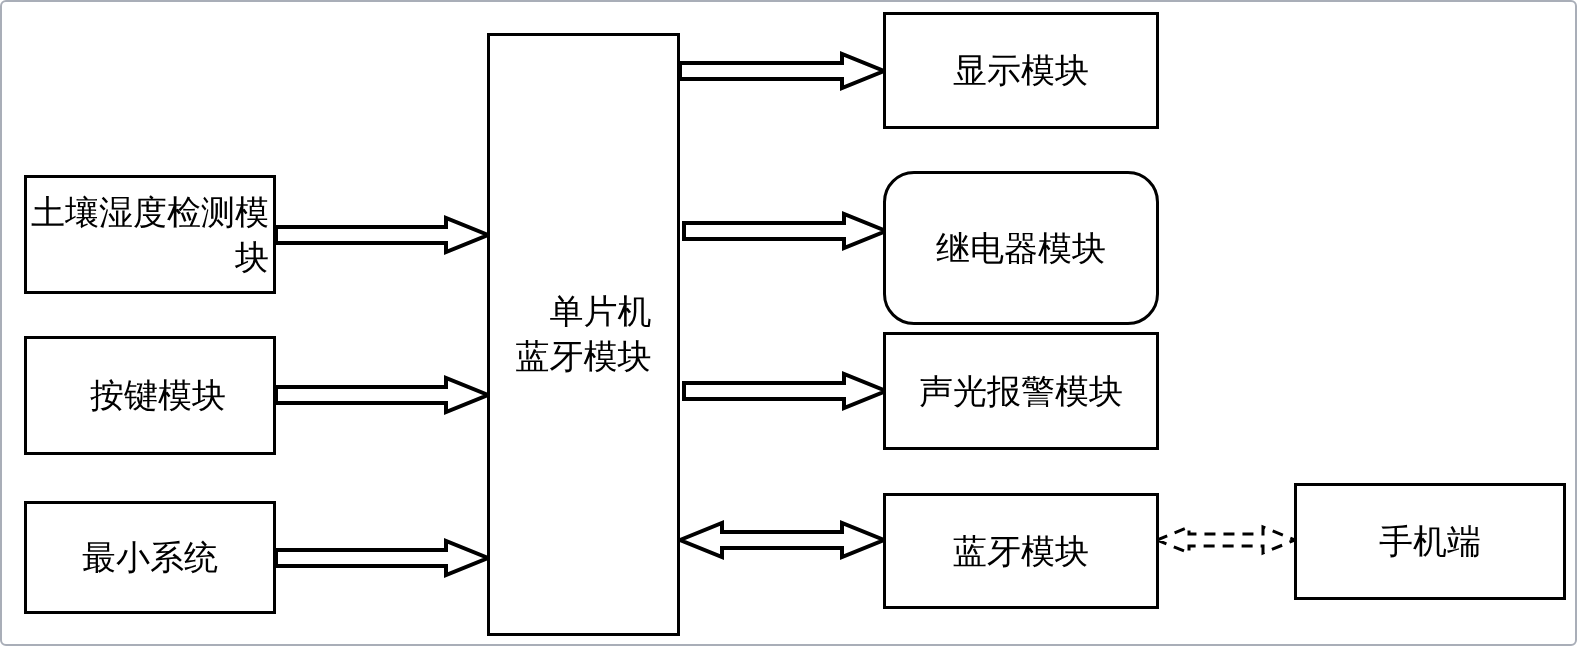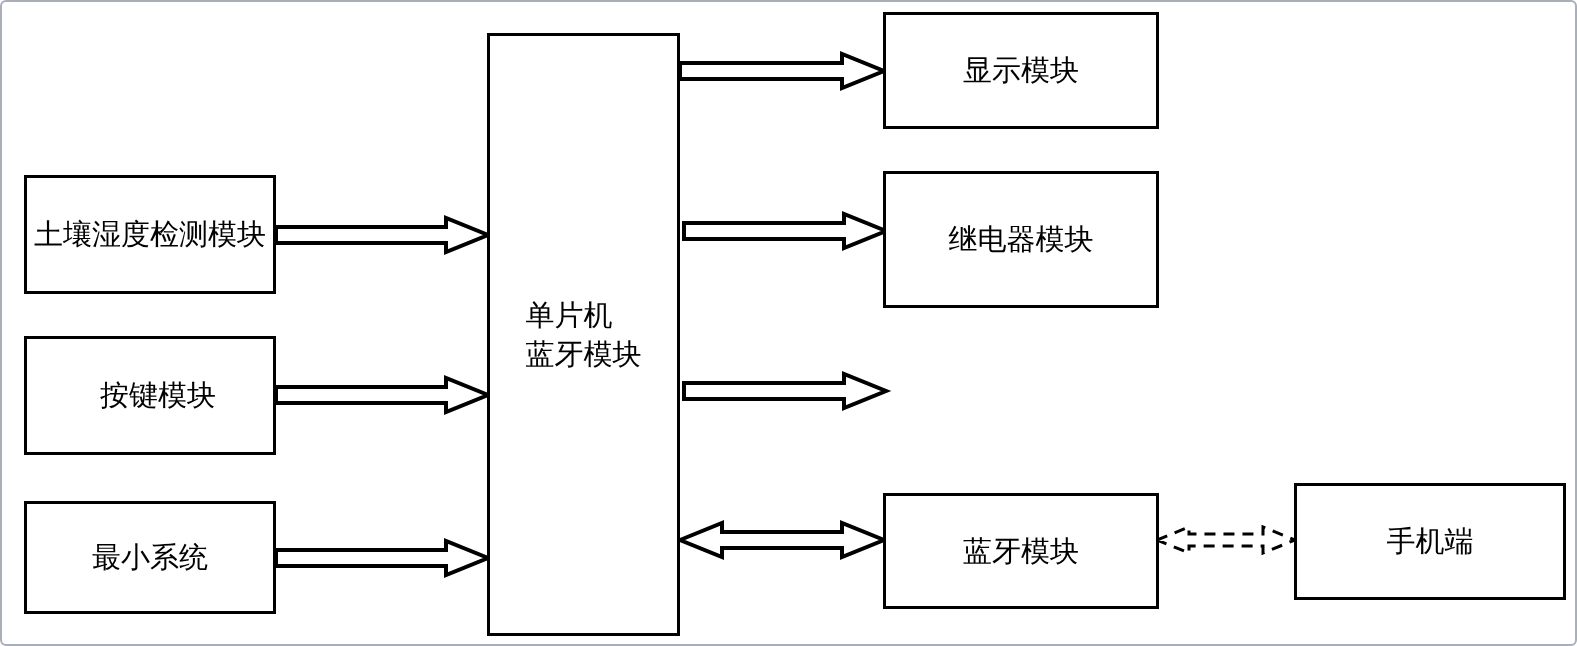--- a/index.html
+++ b/index.html
@@ -19,36 +19,36 @@
     overflow: hidden;
   }
   .box {
     position: absolute;
     box-sizing: border-box;
     background: #ffffff;
     border: 3px solid #000000;
     display: flex;
     align-items: center;
     justify-content: center;
-    text-align: left;
-    font-size: 29px;
+    text-align: right;
+    font-size: 34px;
     line-height: 1.32;
     color: #000000;
     padding: 0 4px;
     z-index: 2;
   }
   
   .box.left-1 { left: 22px;  top: 173px; width: 252px; height: 119px; }
   .box.left-2 { left: 22px;  top: 334px; width: 252px; height: 119px; padding-left: 20px; }
   .box.left-3 { left: 22px;  top: 499px; width: 252px; height: 113px; }
   
-  .box.center { left: 485px; top: 31px;  width: 193px; height: 603px; }
+  .box.center { left: 485px; top: 31px;  width: 193px; height: 603px; font-family: Liberation Serif, serif; }
   
   .box.right-1 { left: 881px; top: 10px;  width: 276px; height: 117px; }
-  .box.right-2 { left: 881px; top: 169px; width: 276px; height: 137px; }
+  .box.right-2 { left: 881px; top: 169px; width: 276px; height: 154px; border-radius: 31px; }
   .box.right-3 { left: 881px; top: 330px; width: 276px; height: 118px; }
   .box.right-4 { left: 881px; top: 479px; width: 276px; height: 116px; margin-top: 12px; }
   
   .box.phone  { left: 1292px; top: 481px; width: 272px; height: 117px; }
 
   .arrow-layer {
     position: absolute;
     left: 0; top: 0;
     width: 1577px;
     height: 646px;
@@ -105,20 +105,23 @@
       <span style="display:block;">蓝牙模块</span>
     </span>
   </div>
 
   <div class="box right-1">
     <span>显示模块</span>
   </div>
   <div class="box right-2">
     <span>继电器模块</span>
   </div>
+  <div class="box right-3">
+    <span>声光报警模块</span>
+  </div>
   <div class="box right-4">
     <span>蓝牙模块</span>
   </div>
 
   <div class="box phone">
     <span>手机端</span>
   </div>
 
 </div>
 

